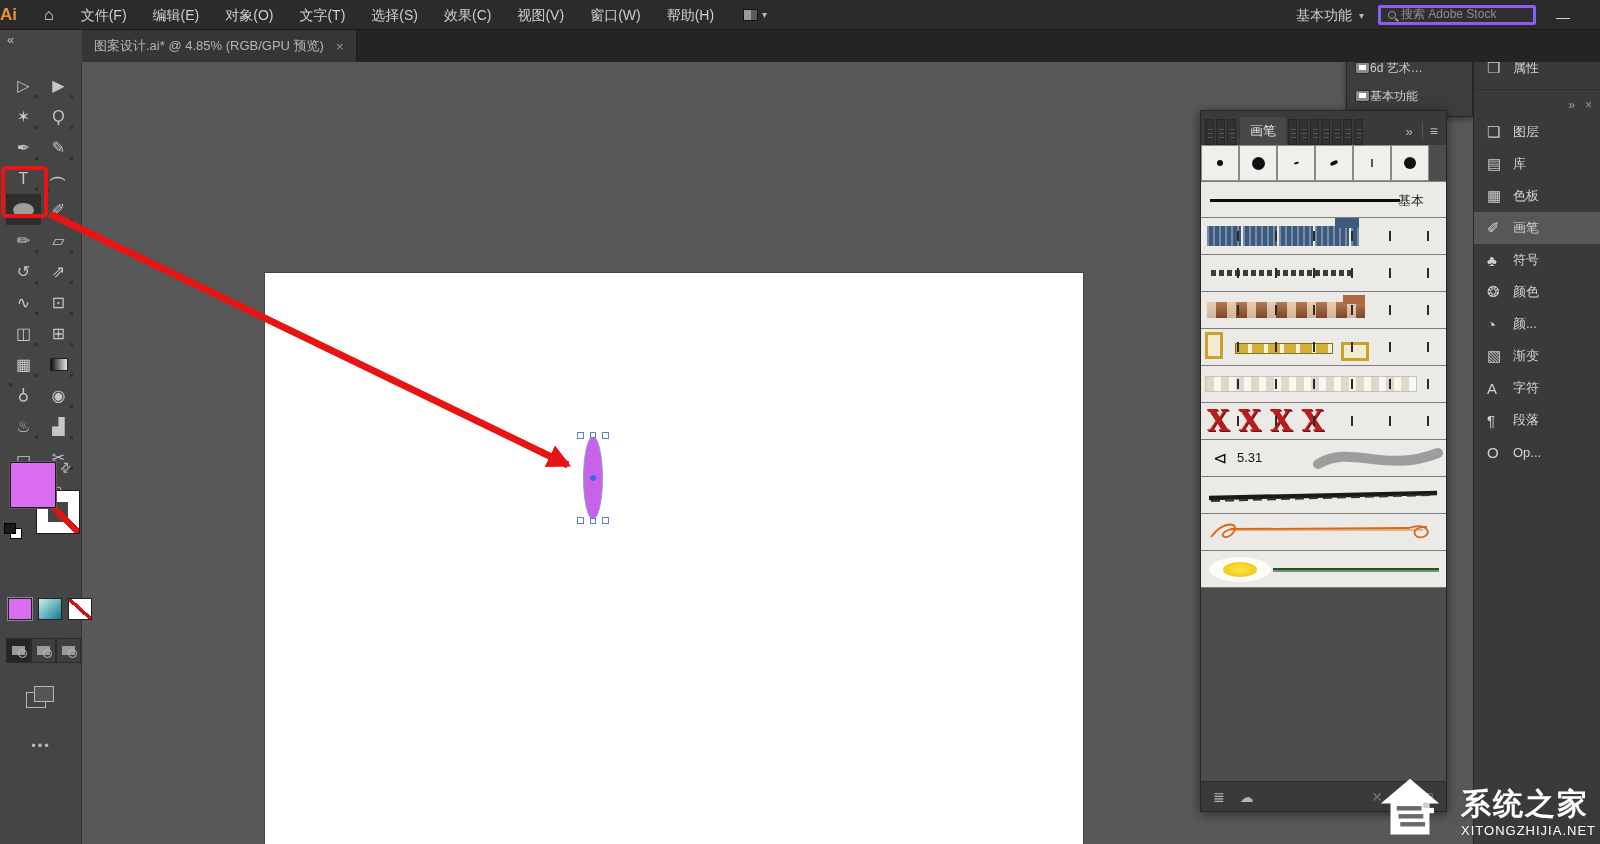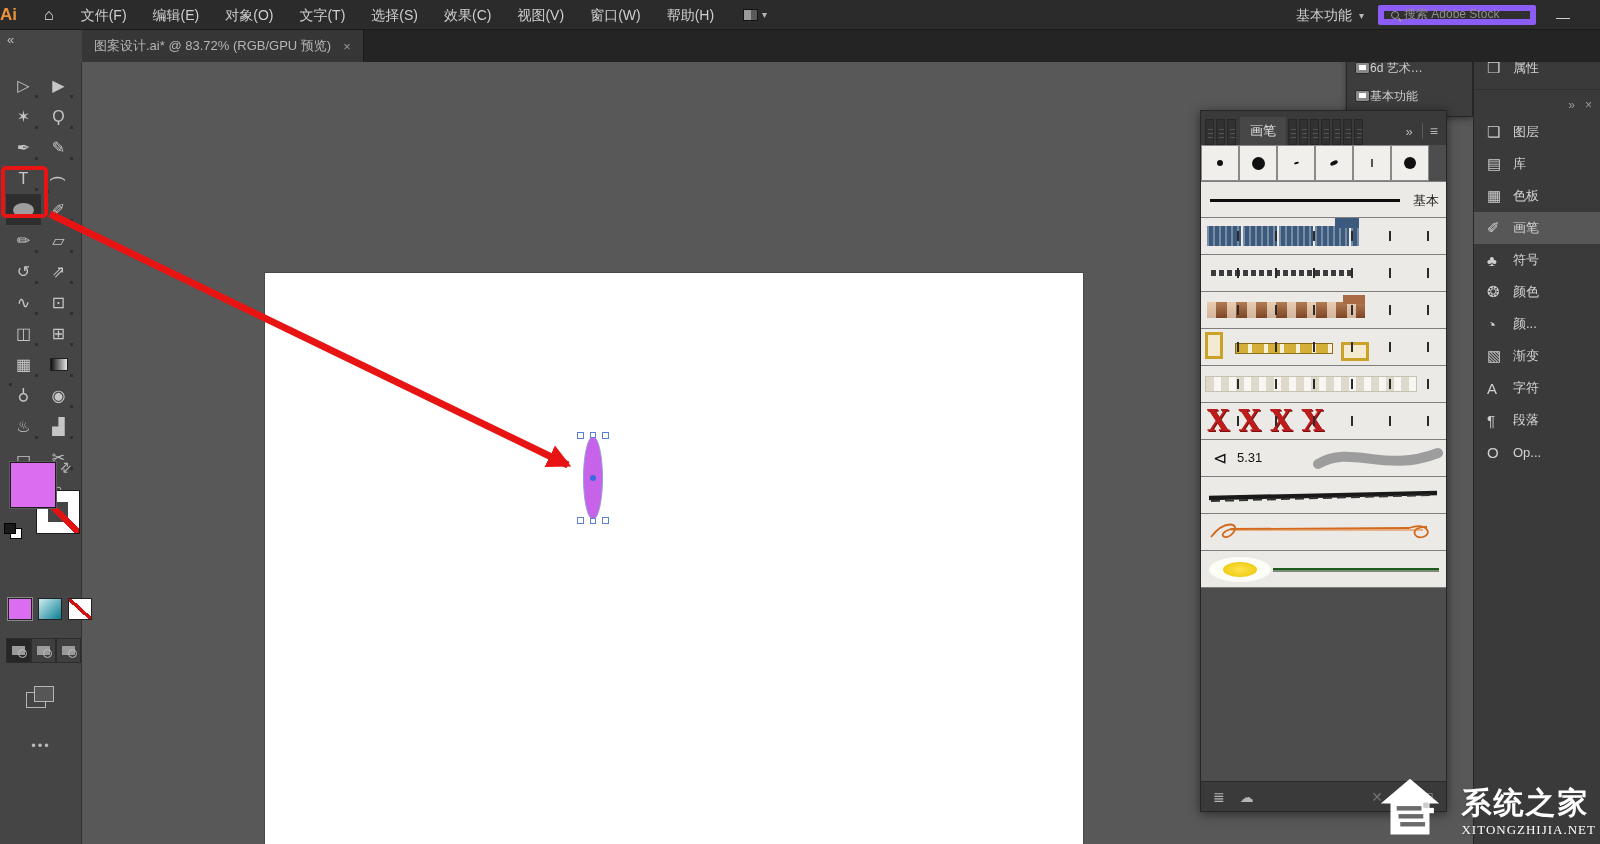--- a/index.html
+++ b/index.html
@@ -10,21 +10,21 @@
   .menubar { position:absolute; left:0; top:0; width:1600px; height:30px;
              background:#2b2b2b; border-bottom:1px solid #1a1a1a;
              display:flex; align-items:center; color:#cfcfcf; font-size:14px; z-index:40;}
   .ai-logo { width:40px; text-align:left; color:#e8923a; font-weight:bold; font-size:17px; }
   .home-ico { color:#e0e0e0; font-size:16px; margin:0 14px 0 4px; }
   .menu-item { padding:16px 13px; line-height:30px; cursor:default; }
   .ws-ico { display:inline-flex; align-items:center; margin-left:16px; gap:4px; }
   .ws-ico .sq { width:15px; height:12px; background:linear-gradient(90deg,#9a9a9a 0 7px,#5a5a5a 7px); border:1px solid #141414; display:inline-block;}
   .chev { color:#b5b5b5; font-size:10px; }
   .mb-right { margin-left:auto; display:flex; align-items:flex-end; gap:14px; padding-right:24px; }
-  .searchbox { width:158px; height:20px; background:#2f2f2f; border:6px solid #8b5cf6; border-radius:2px;
+  .searchbox { width:158px; height:20px; background:#2f2f2f; border:3px solid #8b5cf6; border-radius:2px;
                display:flex; align-items:center; gap:5px; padding:0 7px; color:#8e8e8e; font-size:12px; }
   .lens { width:8px; height:8px; border:1.5px solid #9a9a9a; border-radius:50%; position:relative; display:inline-block;}
   .lens::after{ content:""; position:absolute; width:4px; height:1.5px; background:#9a9a9a; left:6px; top:7px; transform:rotate(45deg);}
   .minimize { color:#cfcfcf; font-size:14px; padding:0 6px; }
 
   
   .tabbar { position:absolute; left:0; top:30px; width:1600px; height:32px; background:#242424; display:flex; z-index:30;}
   .tab-left { width:82px; height:32px; background:#454545; color:#bdbdbd; font-size:13px; padding:2px 0 0 7px; }
   .doc-tab { height:32px; background:#363636; color:#b5b5b5; font-size:13px; display:flex; align-items:center;
              padding:0 12px; border-right:1px solid #1d1d1d; }
@@ -126,21 +126,21 @@
   .d3{width:5px;height:2px;background:#111;border-radius:50%;transform:rotate(-15deg);}
   .d4{width:8px;height:4px;background:#111;border-radius:50%;transform:rotate(-25deg);}
   .d5{width:1.5px;height:8px;background:#555;}
   .d6{width:12px;height:12px;background:#111;border-radius:50%;}
 
   .brow { position:relative; height:37px; background:#eceae6; border-bottom:1px solid #7e7e7e; overflow:hidden;}
   .brow.first { border-top:1px solid #7e7e7e; }
   .ticked::after { content:""; position:absolute; left:0; right:0; top:50%; height:10px; transform:translateY(-50%);
        background:repeating-linear-gradient(90deg, transparent 0 36px, #2b2b2b 36px 38px); }
   .basic-line { position:absolute; left:9px; top:17px; width:190px; height:2.5px; background:#0d0d0d; }
-  .basic-label { position:absolute; right:7px; top:10px; font-size:13px; color:#222; }
+  .basic-label { position:absolute; right:22px; top:10px; font-size:13px; color:#222; }
 
   .strip { position:absolute; }
   .denim { left:6px; top:8px; width:152px; height:20px; background:#3c5a7d;
      background-image:repeating-linear-gradient(90deg, rgba(255,255,255,.30) 0 2px, transparent 2px 6px),
                       repeating-linear-gradient(90deg, transparent 0 34px, #eceae6 34px 36px); }
   .denim::after { content:""; position:absolute; right:0px; top:-8px; width:24px; height:10px; background:#3c5a7d; }
   .lace { left:10px; top:15px; width:142px; height:6px;
      background:repeating-linear-gradient(90deg,#3c3c3c 0 5px,#efefef 5px 8px); }
   .copper { left:6px; top:10px; width:158px; height:16px; background:linear-gradient(#c08a5e,#7d4526);
      background-image:repeating-linear-gradient(90deg, rgba(255,240,220,.65) 0 9px, rgba(125,69,38,.2) 9px 20px),
@@ -175,21 +175,21 @@
   .dock-item { height:32px; display:flex; align-items:center; padding-left:13px; color:#d4d4d4; font-size:13px; }
   .dock-item.active { background:#575757; }
   .dock-ico { width:26px; font-size:15px; color:#cfcfcf; }
   .dock-sep { height:6px; border-bottom:1px solid #2e2e2e; margin-bottom:4px;}
 
   
   .watermark { position:absolute; right:4px; bottom:6px; z-index:100; display:flex; align-items:flex-end; gap:20px;
                color:#fff; }
   .wm-text { text-align:left; }
   .wm-name { font-size:30px; font-weight:bold; letter-spacing:2px; text-shadow:1px 2px 3px rgba(60,60,60,.9); }
-  .wm-domain { font-size:13px; letter-spacing:1px; font-family:Liberation Serif, serif;
+  .wm-domain { font-size:13px; letter-spacing:1px; font-family:Liberation Sans, sans-serif;
                text-shadow:1px 1px 2px rgba(60,60,60,.9); margin-top:-2px;}
 </style>
 </head>
 <body>
 
 <div class="menubar">
   <span class="ai-logo">Ai</span>
   <span class="home-ico">⌂</span>
   <span class="menu-item">文件(F)</span>
   <span class="menu-item">编辑(E)</span>
@@ -213,21 +213,21 @@
       <span class="lens"></span>
       <span>搜索 Adobe Stock</span>
     </span>
     <span class="minimize">—</span>
   </div>
 </div>
 
 <div class="tabbar">
   <div class="tab-left">«</div>
   <div class="doc-tab">
-    <span>图案设计.ai* @ 83.72% (RGB/GPU 预览)</span>
+    <span>图案设计.ai* @ 4.85% (RGB/GPU 预览)</span>
     <span class="close">×</span>
   </div>
 </div>
 
 <div class="toolbar">
   <div class="tgrid">
     <div class="tcell">▷</div>
     <div class="tcell">▶</div>
     <div class="tcell">✶</div>
     <div class="tcell">Ϙ</div>

